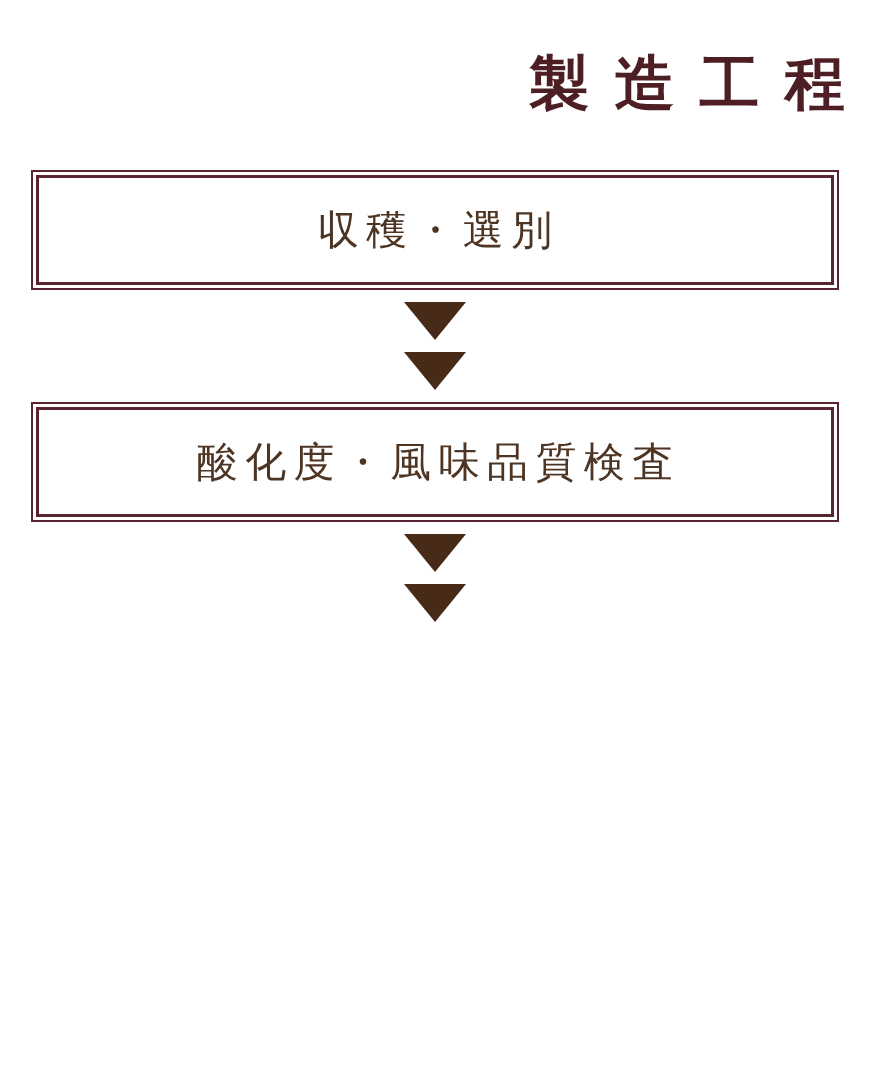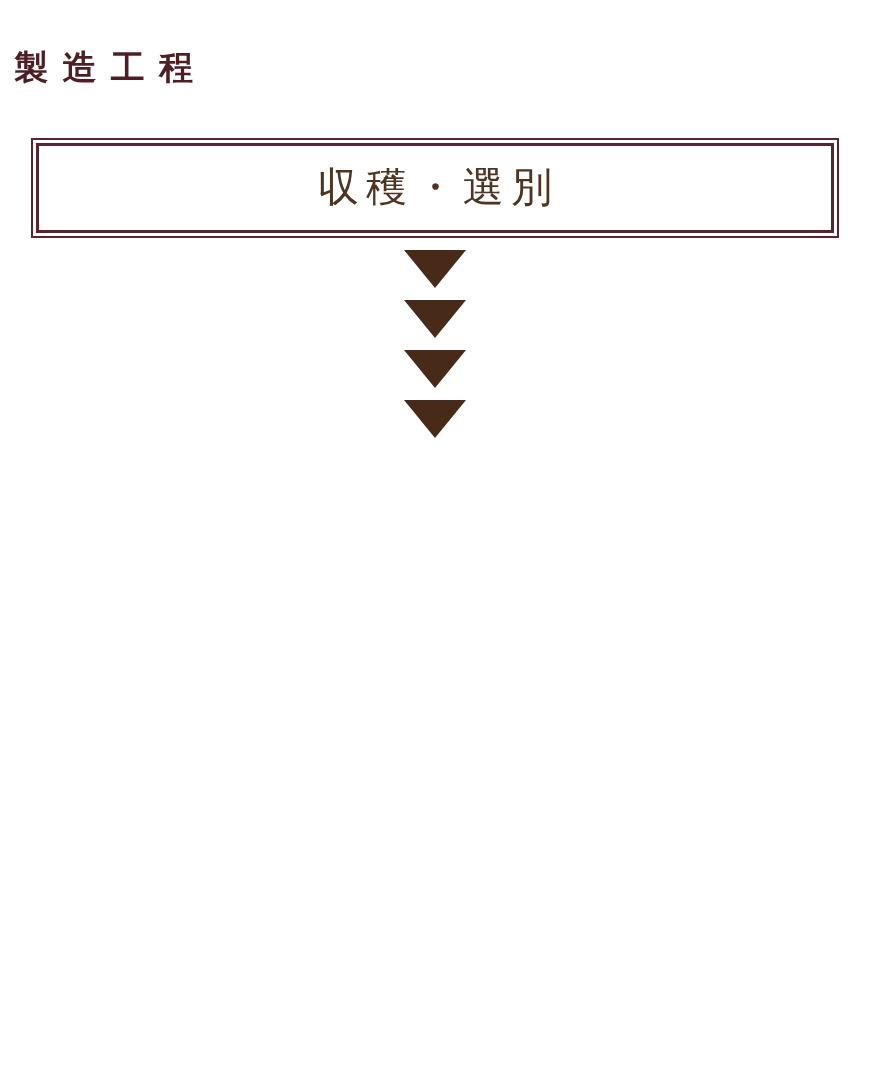--- a/index.html
+++ b/index.html
@@ -15,34 +15,34 @@
   }
   body {
     width: 870px;
     height: 1083px;
     position: relative;
     overflow: hidden;
     font-family: "Liberation Sans", sans-serif;
   }
   .page-title {
     margin-top: 46px;
-    text-align: left;
+    text-align: right;
     font-family: "DejaVu Serif", "Liberation Serif", serif;
     font-weight: bold;
-    font-size: 34px;
+    font-size: 60px;
     line-height: 1.25;
     letter-spacing: 0.42em;
     text-indent: 0.42em;
     color: var(--title-color);
   }
   .flow {
     margin: 49px 31px 0 31px;
   }
   .step-box {
-    height: 100px;
+    height: 120px;
     border: 2px solid var(--border-color);
     padding: 3px;
     background: var(--bg-color);
   }
   .step-box-inner {
     height: 100%;
     width: 100%;
     border: 3px solid var(--border-color);
     display: flex;
     align-items: center;
@@ -79,20 +79,25 @@
       <div class="step-box-inner">
         <span class="step-label">収穫・選別</span>
       </div>
     </div>
 
     <div class="down-arrow"></div>
 
 
     <div class="down-arrow"></div>
 
+    <div class="step-box">
+      <div class="step-box-inner">
+        <span class="step-label">酸化度・風味品質検査</span>
+      </div>
+    </div>
 
     <div class="down-arrow"></div>
 
 
     <div class="down-arrow"></div>
 
 
   </div>
 </div>
 

